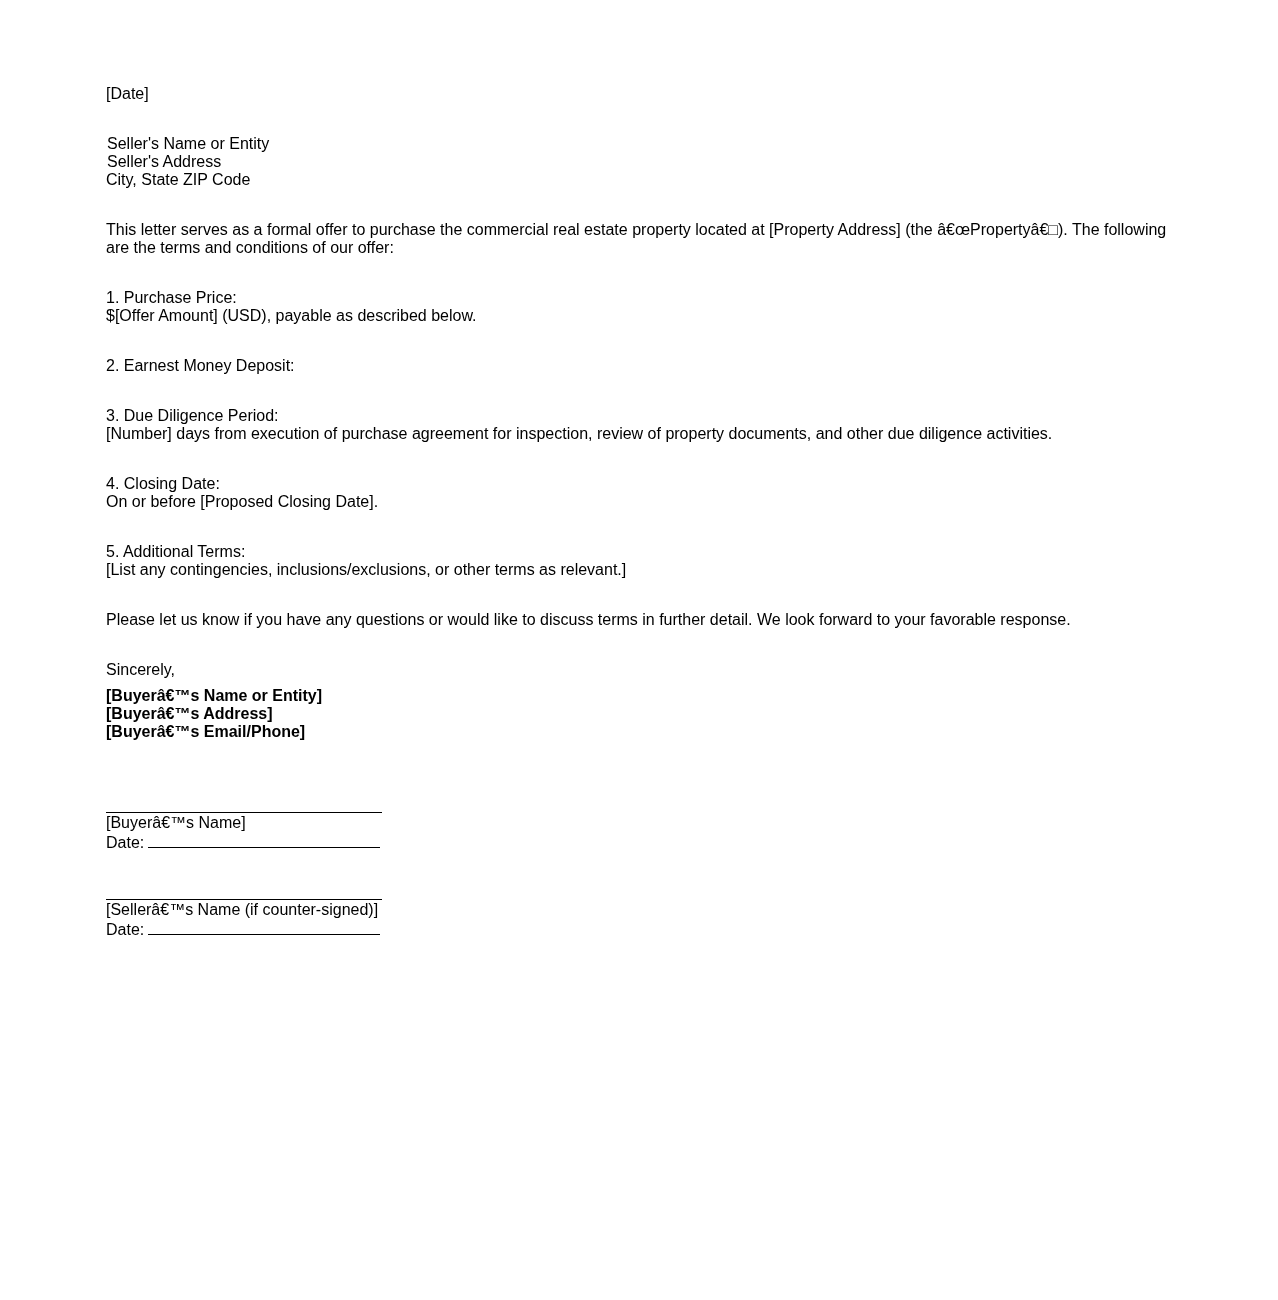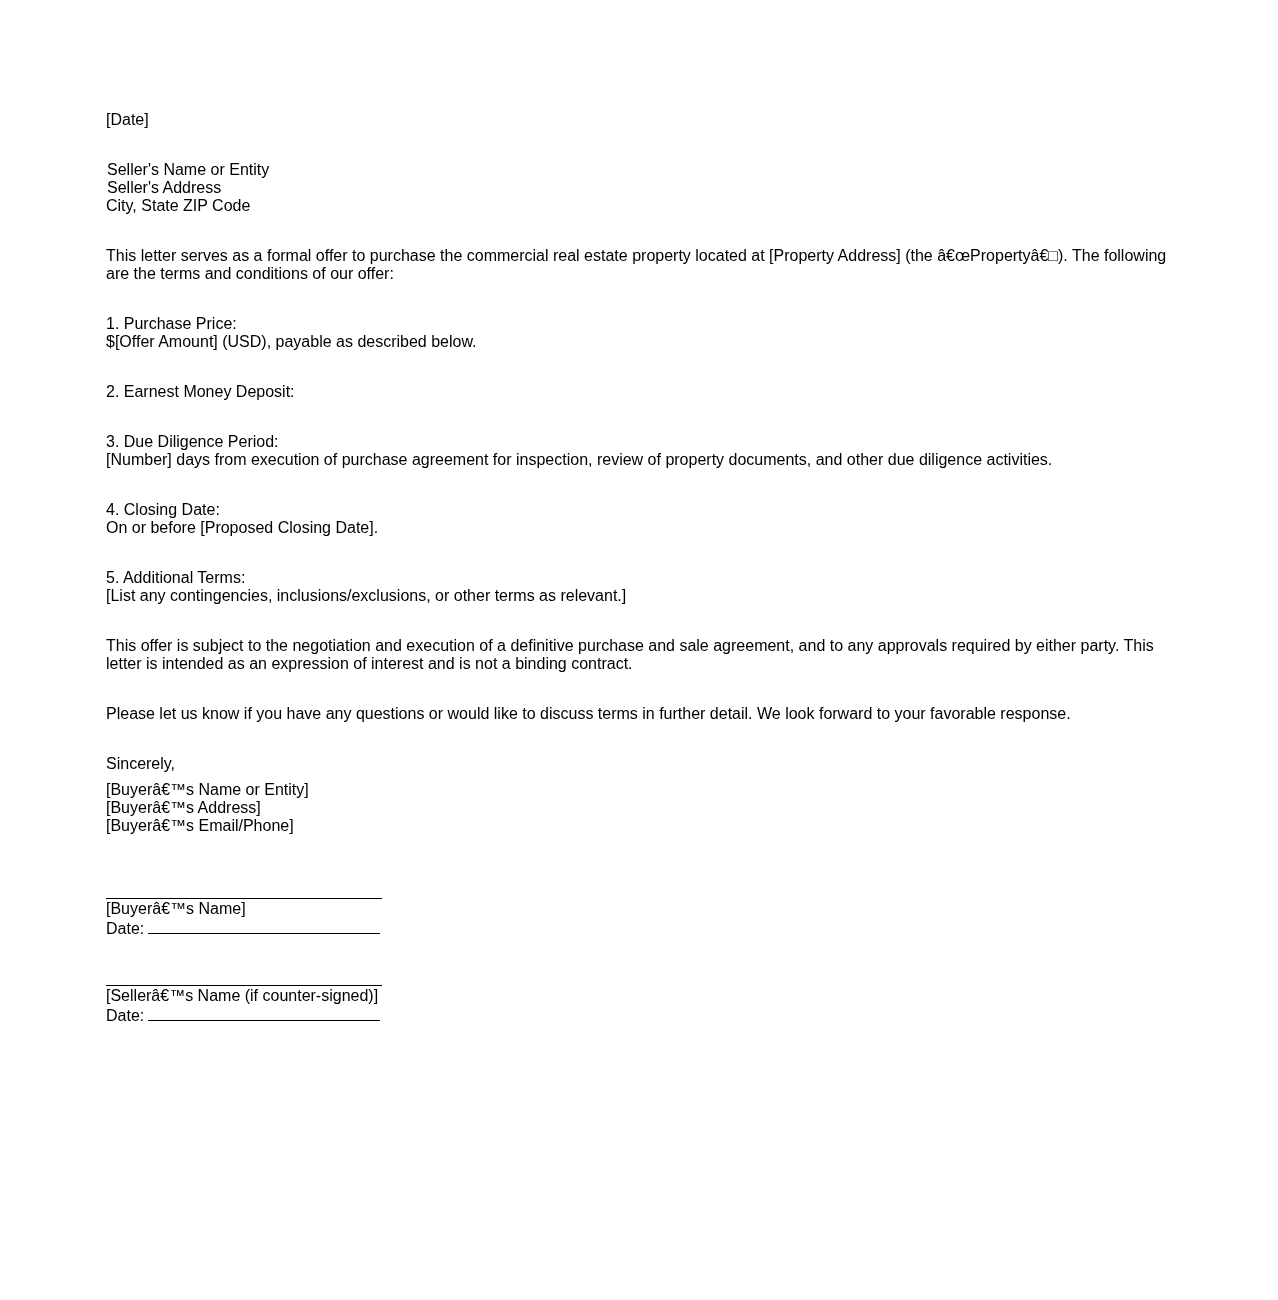--- a/index.html
+++ b/index.html
@@ -13,21 +13,21 @@
       position: relative;
       overflow: hidden;
       font-family: "Liberation Sans", sans-serif;
       font-size: 16px;
       line-height: 18px;
       color: #000000;
     }
     .page {
       position: absolute;
       left: 106px;
-      top: 111px;
+      top: 85px;
       width: 1068px;
     }
     .para {
       margin: 0 0 32px 0;
       white-space: normal;
     }
     .bold { font-weight: normal; }
     .line { display: block; }
     .seller-block .line { padding-left: 1px; }
     .seller-block .line.city { padding-left: 0; }
@@ -81,27 +81,26 @@
   <p class="para">
     <span class="line bold">4. Closing Date:</span>
     <span class="line">On or before [Proposed Closing Date].</span>
   </p>
 
   <p class="para">
     <span class="line bold">5. Additional Terms:</span>
     <span class="line">[List any contingencies, inclusions/exclusions, or other terms as relevant.]</span>
   </p>
 
-  <p class="para">This offer is subject to the negotiation and execution of a definitive purchase and sale agreement, and to any approvals required by either party. This letter is intended as an expression of interest and is not a binding contract.</p>
 
   <p class="para">Please let us know if you have any questions or would like to discuss terms in further detail. We look forward to your favorable response.</p>
 
   <p class="para" style="margin-bottom:8px;">Sincerely,</p>
 
-  <p class="para" style="margin-bottom:0;">
+  <p class="para" style="margin-bottom:8px;font-weight:bold;">
     <span class="line">[Buyerâ€™s Name or Entity]</span>
     <span class="line">[Buyerâ€™s Address]</span>
     <span class="line">[Buyerâ€™s Email/Phone]</span>
   </p>
 
   <div class="sig-spacer-1"></div>
 
   <div class="sig-block">
     <span class="line">[Buyerâ€™s Name]</span>
     <span class="line"><span>Date:</span><span class="date-underline"></span></span>

